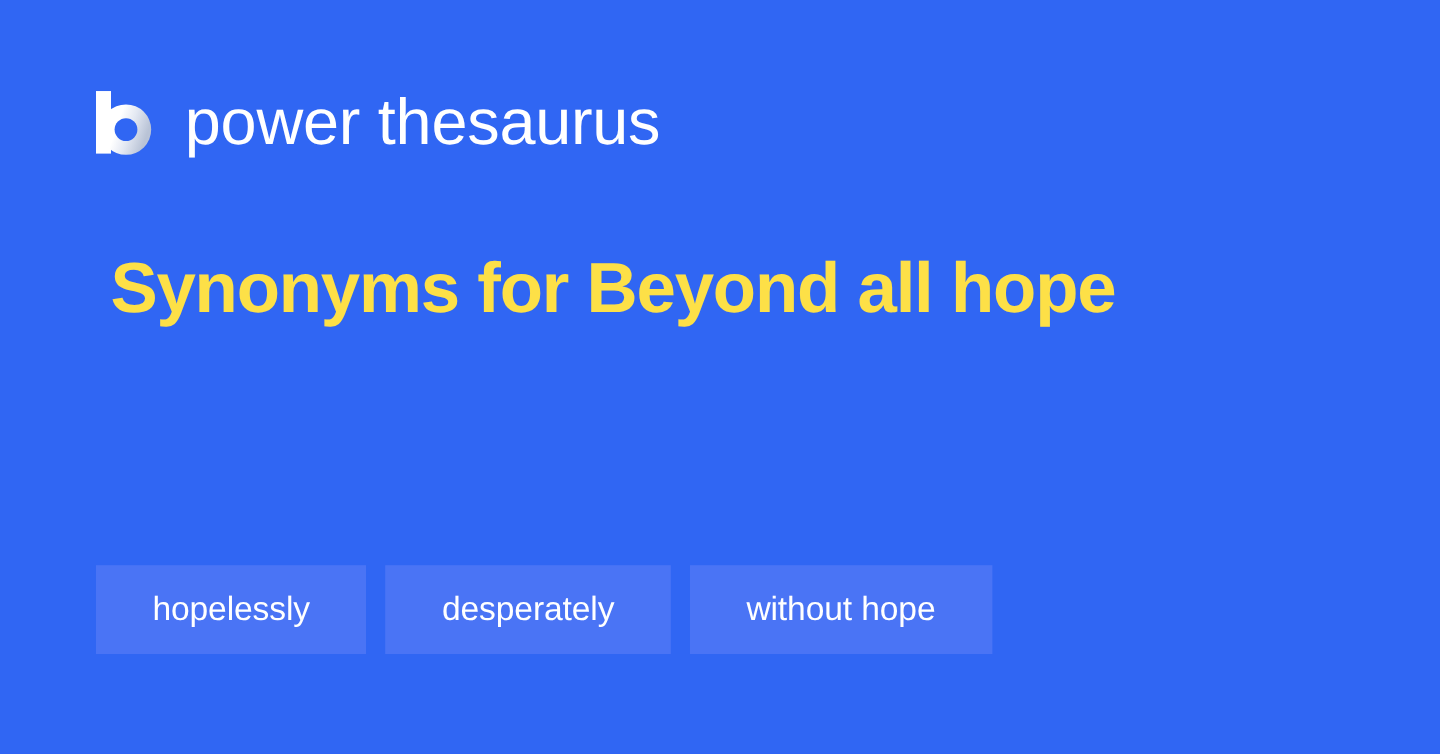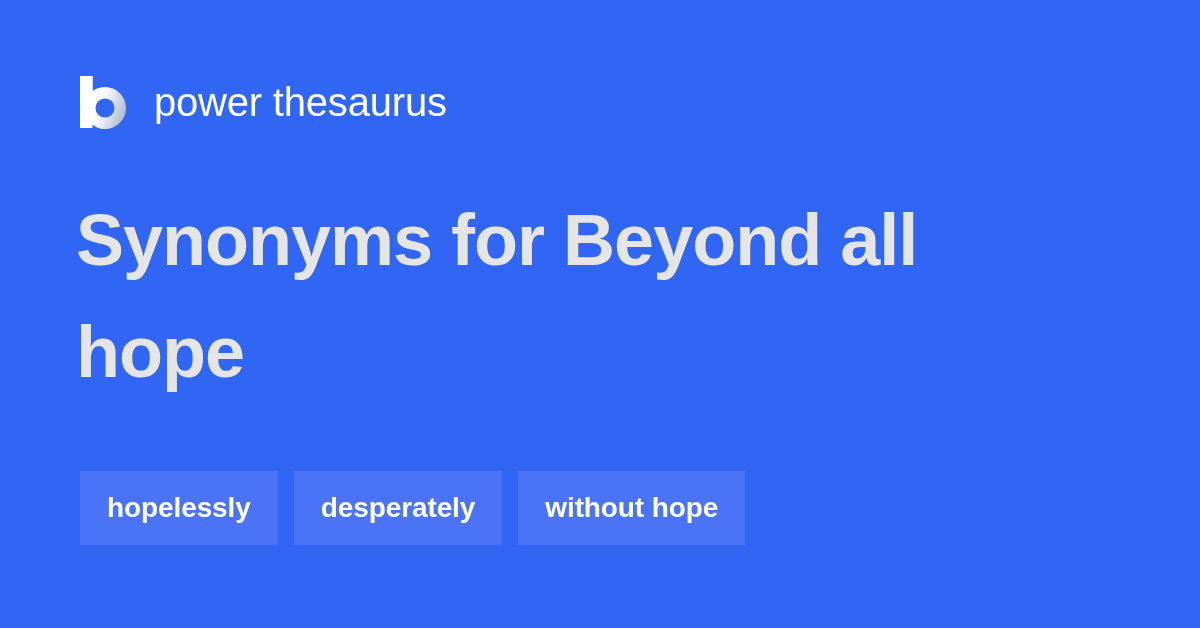--- a/index.html
+++ b/index.html
@@ -34,64 +34,64 @@
 
   .brand-logo {
     width: 50px;
     height: 56px;
     display: block;
     flex: 0 0 auto;
   }
 
   .brand-name {
     margin-left: 24px;
-    font-size: 40px;
+    font-size: 54px;
     line-height: 1;
     font-weight: 400;
     color: #ffffff;
     letter-spacing: -0.2px;
     white-space: nowrap;
   }
 
   
   .headline {
     position: absolute;
-    left: 76px;
+    left: 92px;
     top: 184px;
     width: 1010px;
     margin: 0;
-    font-size: 72px;
+    font-size: 59px;
     line-height: 112px;
     font-weight: 700;
-    color: #e5e5e5;
+    color: #fde047;
     letter-spacing: -1px;
   }
 
   
   .chips {
     position: absolute;
     left: 80px;
     top: 471px;
     display: flex;
     align-items: flex-start;
     gap: 16px;
   }
 
   .chip {
     height: 74px;
     box-sizing: border-box;
-    padding: 0 27px;
+    padding: 0 47px;
     display: flex;
     align-items: center;
     justify-content: center;
     background: #4a74f5;
     color: #ffffff;
     font-size: 28px;
     line-height: 1;
-    font-weight: 700;
+    font-weight: 400;
     white-space: nowrap;
     letter-spacing: -0.1px;
     text-align: right;
   }
 </style>
 </head>
 <body>
 
 <div class="og-card">
 

